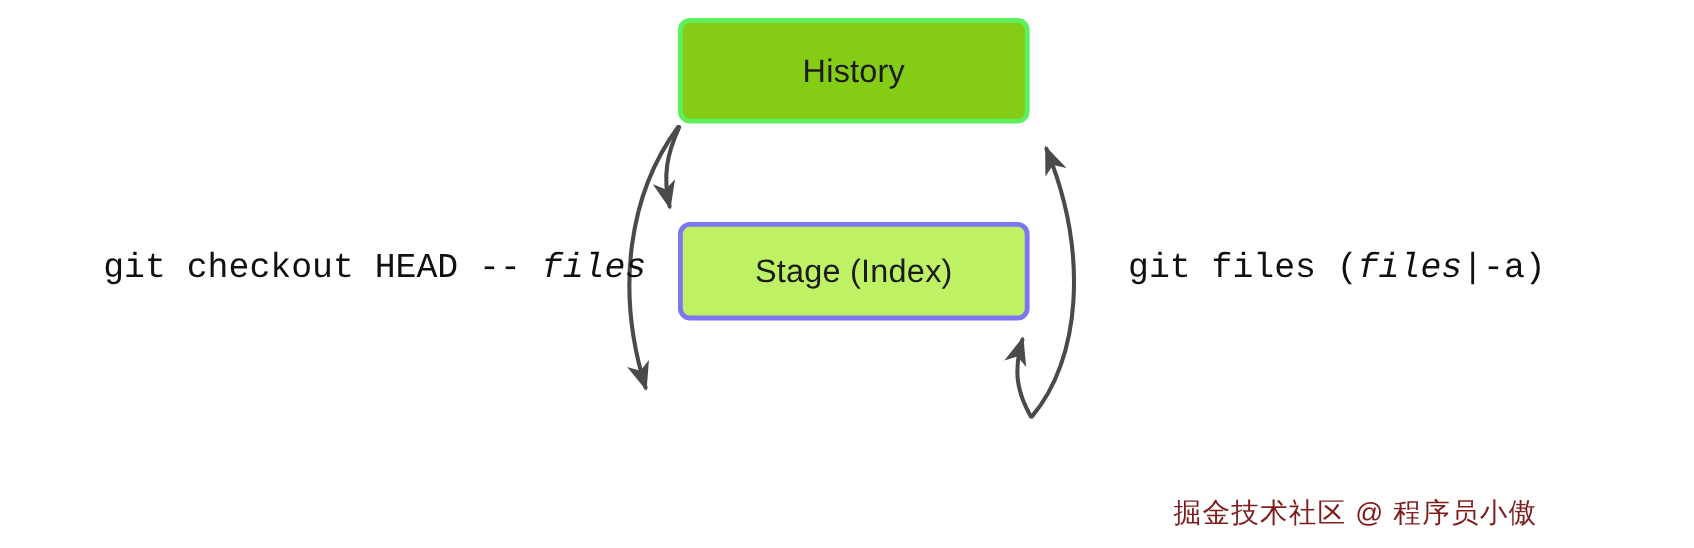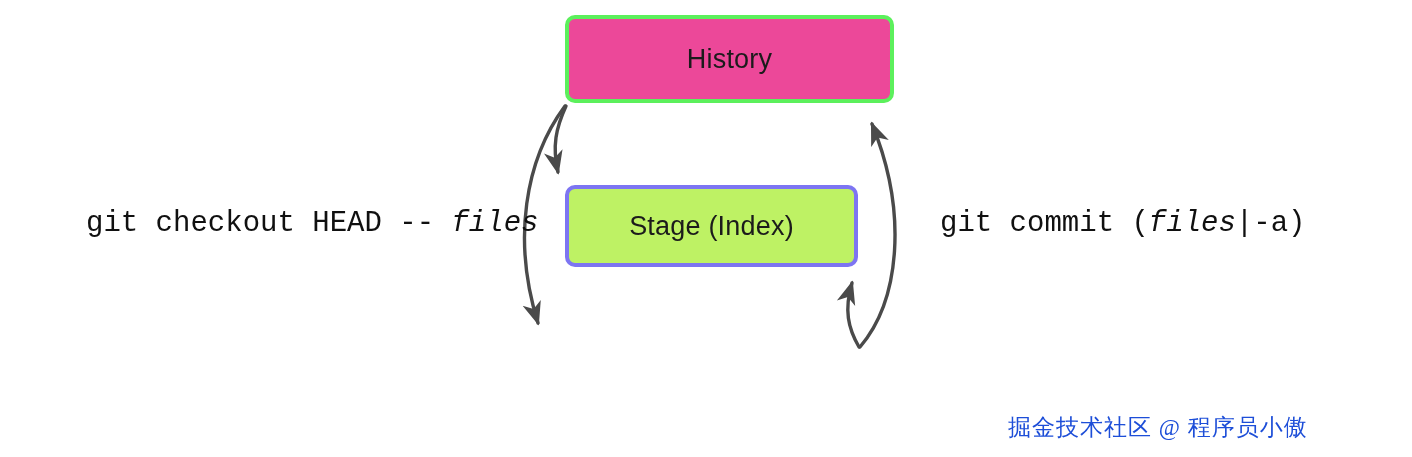--- a/index.html
+++ b/index.html
@@ -37,23 +37,23 @@
     font-family: "Liberation Sans", sans-serif;
     font-size: 27px;
     color: #1b1b1b;
     letter-spacing: 0.2px;
     line-height: 1;
     white-space: nowrap;
   }
   #node-history {
     left: 565px;
     top: 15px;
-    width: 329px;
+    width: 293px;
     height: 88px;
-    background: #ec4899;
+    background: #84cc16;
     border-color: #5cf05c;
   }
   #node-stage {
     left: 565px;
     top: 185px;
     width: 293px;
     height: 82px;
     background: #bef264;
     border-color: #7d75f2;
   }
@@ -80,25 +80,25 @@
   #label-checkout {
     left: 54px;
     top: 209px;
   }
   #label-commit {
     left: 908px;
     top: 209px;
   }
   #watermark {
     position: absolute;
-    left: 1008px;
+    left: 978px;
     top: 412px;
-    font-family: Liberation Serif, serif;
+    font-family: Liberation Sans, sans-serif;
     font-size: 23px;
-    color: #1d4ed8;
+    color: #7f1d1d;
     white-space: nowrap;
     letter-spacing: 1px;
     user-select: none;
   }
 </style>
 </head>
 <body>
 
 <div id="stage">
 
@@ -122,17 +122,17 @@
     <span class="node-label">History</span>
   </div>
 
   <div class="node-box" id="node-stage">
     <span class="node-label">Stage (Index)</span>
   </div>
 
 
   <div class="edge-label" id="label-checkout"><span>git checkout HEAD -- </span><span class="em">files</span><span></span></div>
 
-  <div class="edge-label" id="label-commit"><span>git commit (</span><span class="em">files</span><span>|-a)</span></div>
+  <div class="edge-label" id="label-commit"><span>git files (</span><span class="em">files</span><span>|-a)</span></div>
 
   <div id="watermark">掘金技术社区 @ 程序员小傲</div>
 
 </div>
 
 </body></html>

